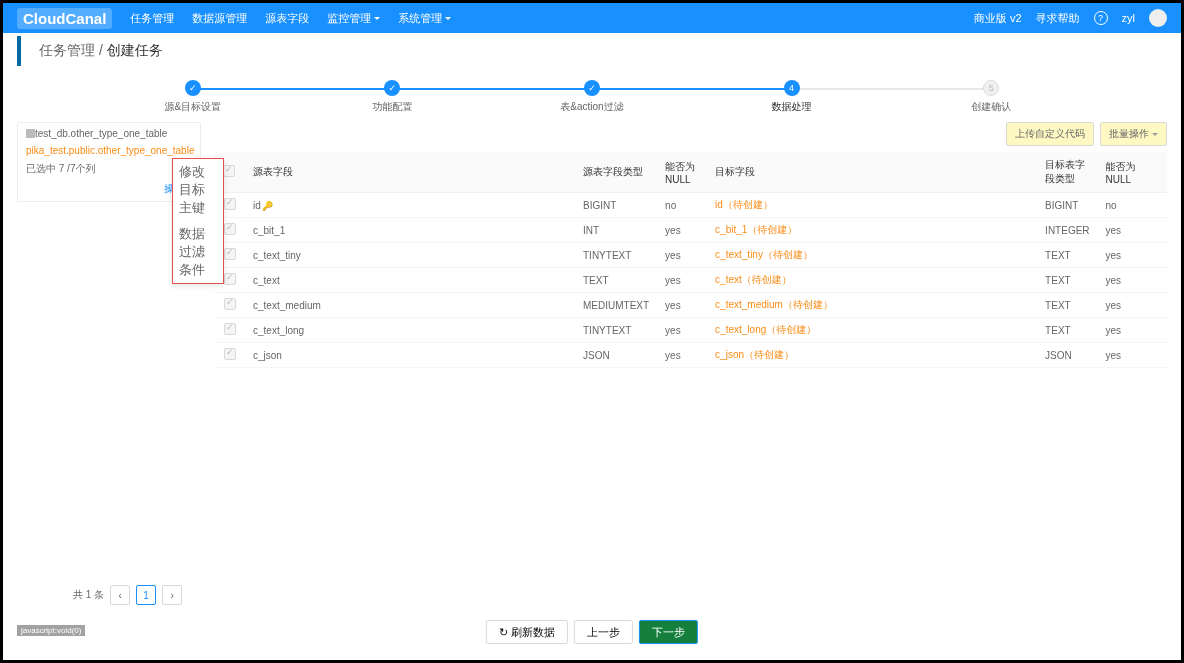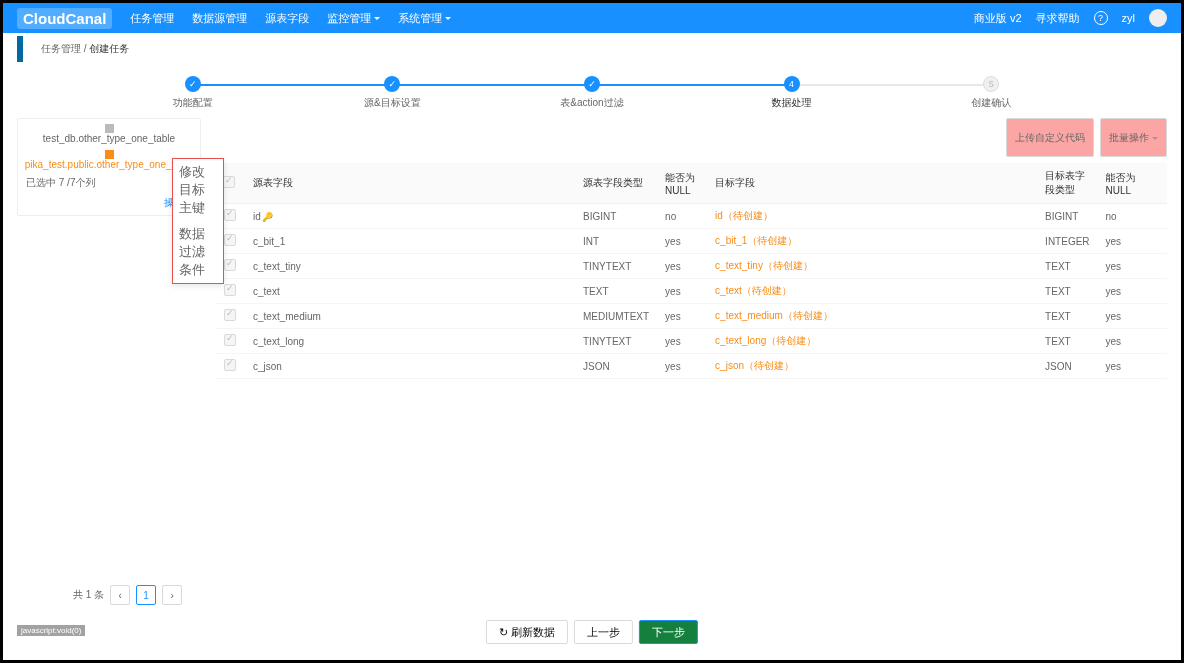--- a/index.html
+++ b/index.html
@@ -8,21 +8,21 @@
     
     .topbar { background: #1890ff; color: #fff; height: 30px; display: flex; align-items: center; padding: 0 14px; justify-content: space-between; }
     .topbar-left { display: flex; align-items: center; gap: 18px; }
     .logo { font-size: 15px; font-weight: 600; background: rgba(255,255,255,0.25); padding: 2px 6px; border-radius: 3px; }
     .nav-item { font-size: 11px; cursor: pointer; display: inline-flex; align-items: center; gap: 3px; }
     .nav-item.active { font-weight: 500; }
     .topbar-right { display: flex; align-items: center; gap: 14px; font-size: 11px; }
     .help-icon { width: 14px; height: 14px; border: 1px solid #fff; border-radius: 50%; display: inline-flex; align-items: center; justify-content: center; font-size: 9px; }
     .avatar { width: 18px; height: 18px; border-radius: 50%; background: #eee; }
     
-    .breadcrumb { padding: 6px 18px; font-size: 10px; color: #666; border-left: 6px solid #0369a1; margin: 3px 0 0 14px; }
+    .breadcrumb { padding: 6px 18px; font-size: 14px; color: #666; border-left: 4px solid #0369a1; margin: 3px 0 0 14px; }
     .breadcrumb span.active { color: #333; font-weight: 500; }
     
     .steps { display: flex; align-items: flex-start; padding: 14px 90px 8px; }
     .step { flex: 1; text-align: center; position: relative; }
     .step-dot { width: 16px; height: 16px; border-radius: 50%; background: #1890ff; color: #fff; display: inline-flex; align-items: center; justify-content: center; font-size: 9px; position: relative; z-index: 2; }
     .step-dot.done::after { content: "✓"; }
     .step-dot.current { background: #1890ff; }
     .step-dot.pending { background: #f0f0f0; color: #bbb; border: 1px solid #ddd; }
     .step-label { font-size: 10px; color: #666; margin-top: 4px; }
     .step.current .step-label { color: #333; }
@@ -33,35 +33,35 @@
     
     .left-panel { width: 184px; }
     .filters { display: flex; gap: 4px; margin-bottom: 6px; }
     .filter-select, .filter-input { height: 22px; border: 1px solid #d9d9d9; border-radius: 2px; font-size: 10px; padding: 0 6px; background: #fff; }
     .filter-select { width: 76px; position: relative; color: #bbb; }
     .filter-select::before { content: ""; position: absolute; left: 6px; top: 50%; transform: translateY(-50%); width: 9px; height: 9px; border: 1px solid #999; border-radius: 50%; }
     .filter-select::after { content: ""; position: absolute; right: 6px; top: 50%; border: 3px solid transparent; border-top-color: #999; transform: translateY(-2px); }
     .filter-input { width: 136px; color: #bbb; }
     
     .tree { border: 1px solid #eee; border-radius: 2px; padding: 2px 0; }
-    .tree-item { padding: 3px 8px; font-size: 10px; color: #666; display: flex; align-items: center; gap: 0; cursor: pointer; flex-direction: column; }
+    .tree-item { padding: 3px 8px; font-size: 10px; color: #666; display: flex; align-items: center; gap: 0; cursor: pointer; }
     .tree-item.active { color: #fa8c16; }
     .tree-db-icon { width: 9px; height: 9px; background: #bbb; display: inline-block; }
     .tree-table-icon { width: 9px; height: 9px; background: #fa8c16; display: inline-block; }
     .tree-status { padding: 3px 8px; font-size: 10px; color: #666; }
     .tree-ops { padding: 3px 8px; text-align: right; }
     .tree-ops a { color: #1890ff; font-size: 10px; cursor: pointer; display: inline-flex; align-items: center; gap: 2px; }
     .tree-ops a::after { content: ""; border: 3px solid transparent; border-top-color: #1890ff; transform: translateY(2px); }
     
     .dropdown-menu { border: 1.5px solid #e85050; background: #fff; position: absolute; left: 169px; top: 155px; width: 52px; box-shadow: 0 2px 6px rgba(0,0,0,0.1); }
     .dropdown-item { padding: 4px 6px; font-size: 13px; color: #666; cursor: pointer; }
     
     .right-panel { flex: 1; margin-left: 14px; }
     .right-toolbar { display: flex; justify-content: flex-end; gap: 6px; margin-bottom: 6px; }
-    .btn-sm { height: 39px; border: 1px solid #d9d9d9; border-radius: 2px; background: #fca5a5; font-size: 10px; padding: 0 8px; cursor: pointer; color: #666; display: inline-flex; align-items: center; gap: 3px; }
+    .btn-sm { height: 24px; border: 1px solid #d9d9d9; border-radius: 2px; background: #fef9c3; font-size: 10px; padding: 0 8px; cursor: pointer; color: #666; display: inline-flex; align-items: center; gap: 3px; }
     .btn-sm.has-arrow::after { content: ""; border: 3px solid transparent; border-top-color: #999; transform: translateY(2px); }
     
     .data-table { width: 100%; border-collapse: collapse; }
     .data-table th { background: #fafafa; text-align: left; font-size: 10px; font-weight: 500; padding: 6px 8px; color: #333; border-bottom: 1px solid #f0f0f0; }
     .data-table td { font-size: 10px; padding: 5px 8px; border-bottom: 1px solid #f5f5f5; color: #666; }
     .data-table td.orange { color: #fa8c16; }
     .cbx { width: 12px; height: 12px; border: 1px solid #d9d9d9; border-radius: 2px; background: #f5f5f5; display: inline-block; position: relative; }
     .cbx.checked::after { content: "✓"; position: absolute; left: 1px; top: -2px; font-size: 9px; color: #bbb; }
     .key-icon { color: #fa8c16; font-size: 9px; margin-left: 2px; }
     .col-check { width: 30px; text-align: center; }
@@ -103,22 +103,22 @@
       <span>zyl</span>
       <span class="avatar"></span>
     </div>
   </div>
 
   <div class="breadcrumb">
     <span>任务管理</span><span> / </span><span class="active">创建任务</span>
   </div>
 
   <div class="steps">
+    <div class="step"><span class="step-dot done"></span><div class="step-label">源&amp;目标设置</div><div class="step-line"></div></div>
     <div class="step"><span class="step-dot done"></span><div class="step-label">功能配置</div><div class="step-line"></div></div>
-    <div class="step"><span class="step-dot done"></span><div class="step-label">源&amp;目标设置</div><div class="step-line"></div></div>
     <div class="step"><span class="step-dot done"></span><div class="step-label">表&amp;action过滤</div><div class="step-line"></div></div>
     <div class="step current"><span class="step-dot current">4</span><div class="step-label">数据处理</div><div class="step-line pending"></div></div>
     <div class="step"><span class="step-dot pending">5</span><div class="step-label">创建确认</div></div>
   </div>
 
   <div class="main-area">
     <div class="left-panel">
       <div class="tree">
         <div class="tree-item">
             <span class="tree-db-icon"></span>

